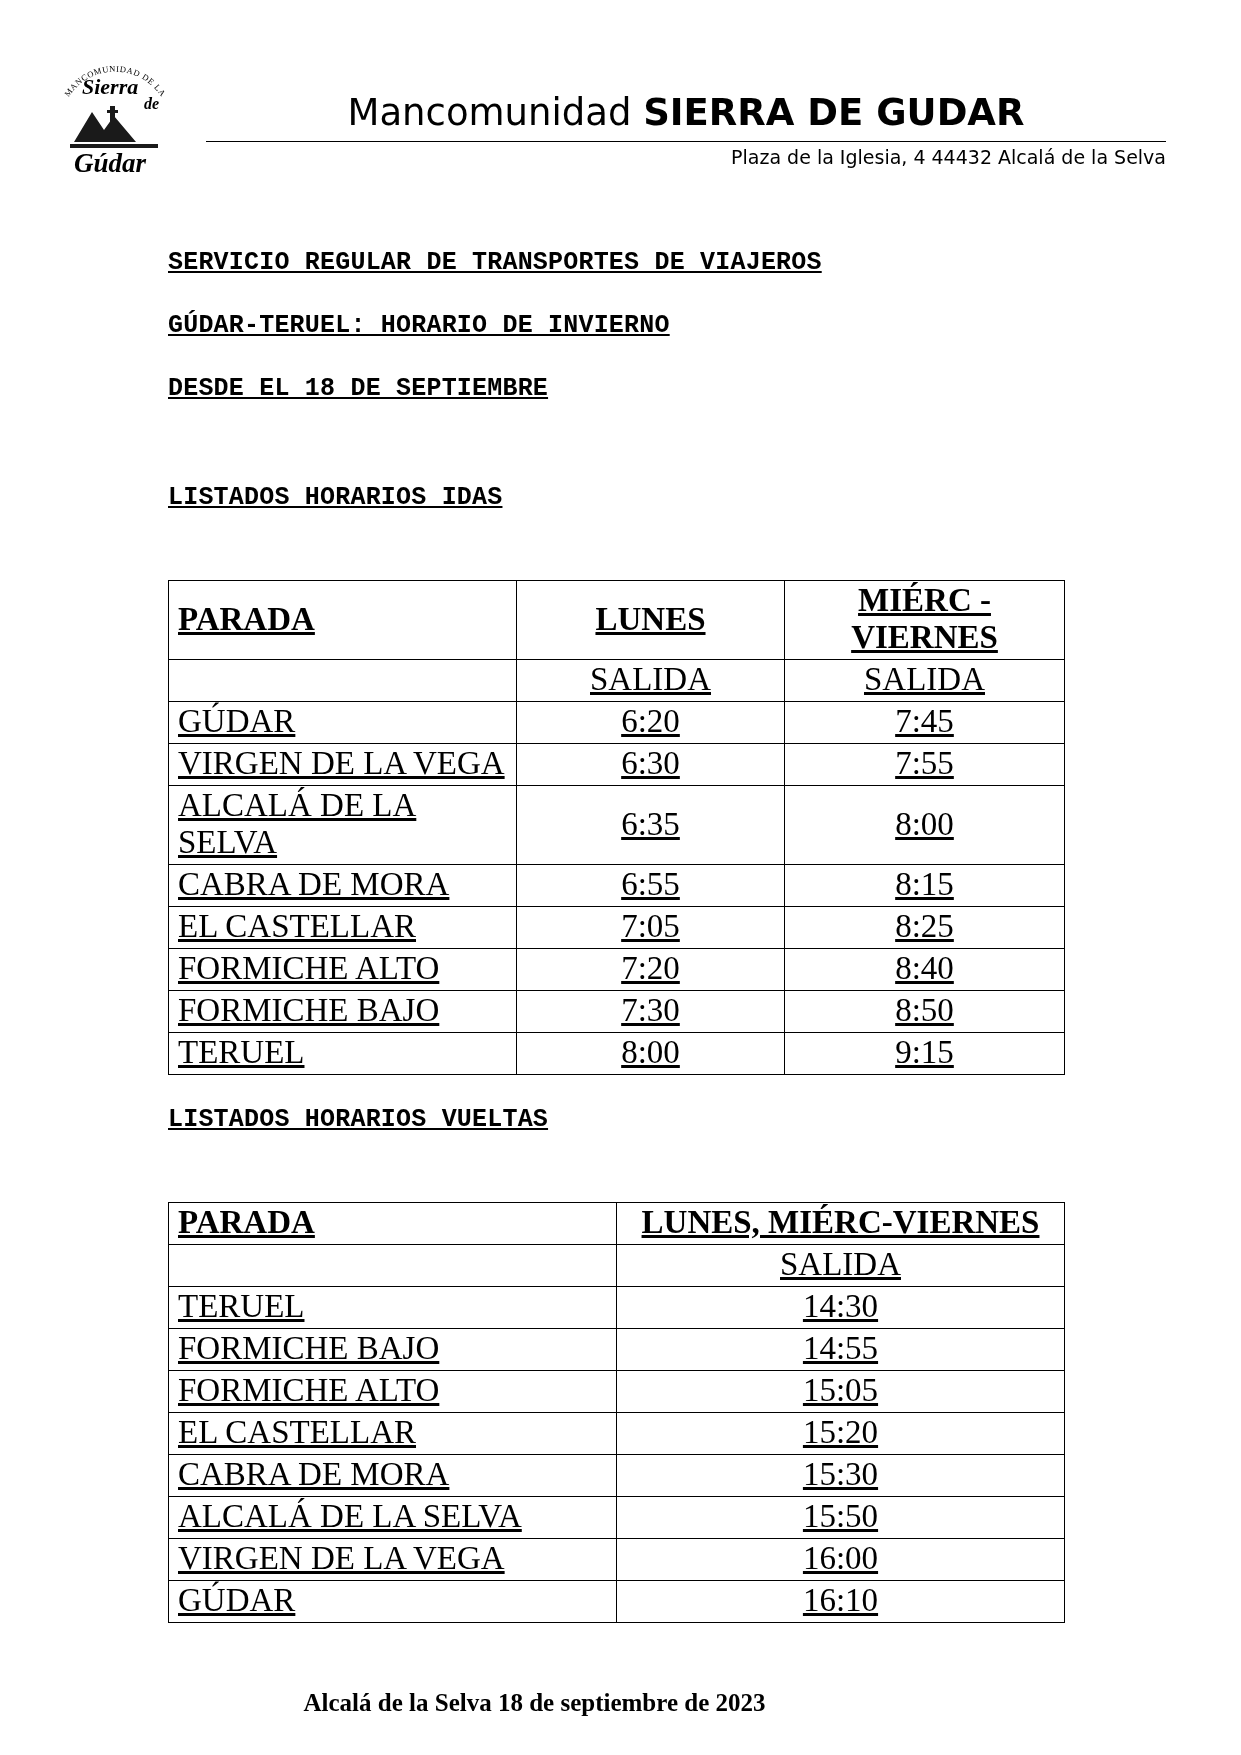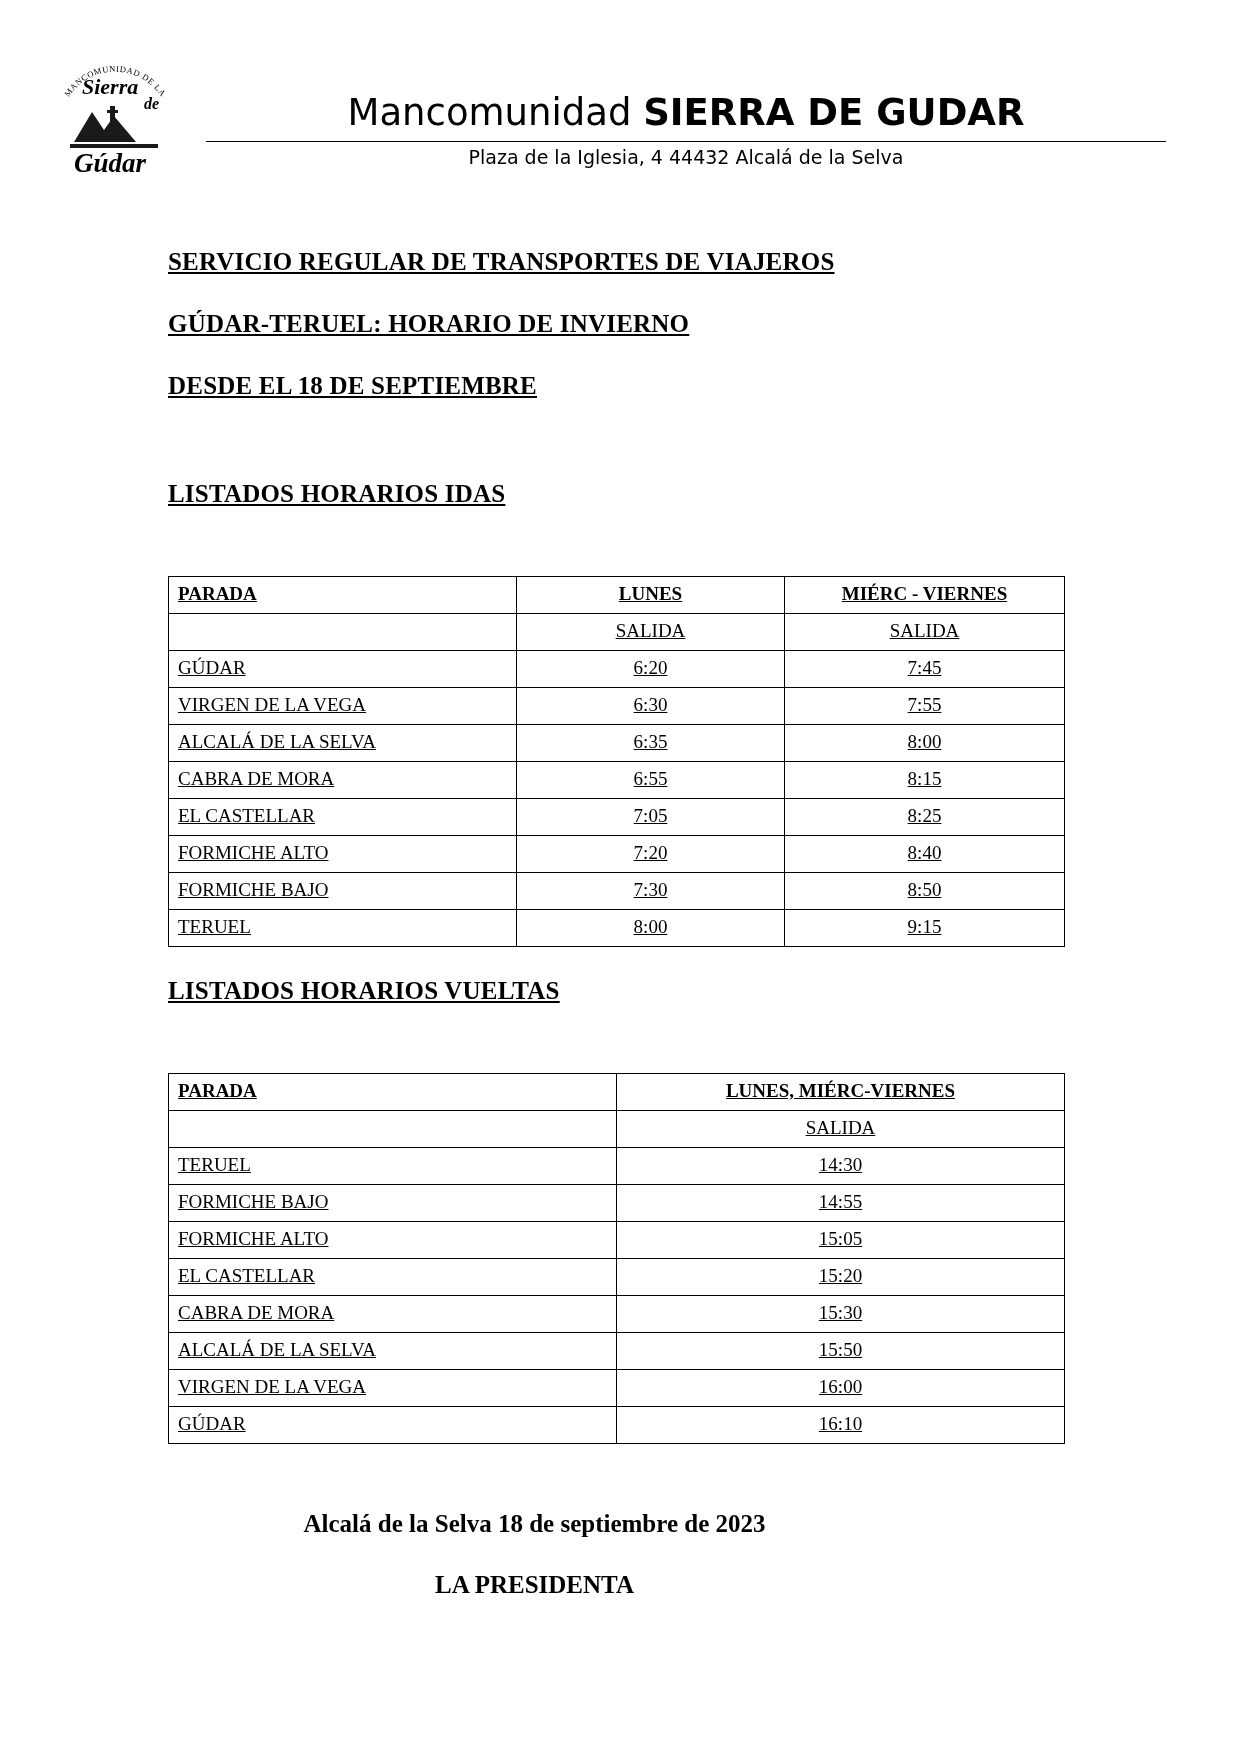--- a/index.html
+++ b/index.html
@@ -52,48 +52,48 @@
     line-height: 1.15;
     white-space: nowrap;
   }
   .org-line .light { font-weight: 400; }
   .org-line .bold { font-weight: 700; }
   .org-rule {
     border-bottom: 1.5px solid #000;
     margin: 6px 0 4px 0;
   }
   .org-address {
-    text-align: center;
+    text-align: right;
     font-family: "DejaVu Sans", sans-serif;
     font-size: 19px;
     font-weight: 400;
   }
 
   
   .content {
     margin-top: 62px;
     padding-left: 68px;
   }
   h2.heading {
-    font-family: Liberation Serif, serif;
+    font-family: Liberation Mono, monospace;
     font-size: 25px;
     font-weight: bold;
     text-decoration: underline;
     margin: 0 0 34px 0;
     letter-spacing: 0.2px;
   }
   h2.heading.tight { margin-bottom: 30px; }
   .spacer-lg { height: 46px; }
 
   
   table {
     border-collapse: collapse;
     table-layout: fixed;
     margin: 0 0 0 0;
-    font-size: 19px;
+    font-size: 33px;
   }
   table.t-idas { width: 896px; }
   table.t-vueltas { width: 896px; }
 
   table td, table th {
     border: 1.6px solid #000;
     padding: 1px 0 3px 0;
     height: 32px;
     font-weight: normal;
     vertical-align: middle;

